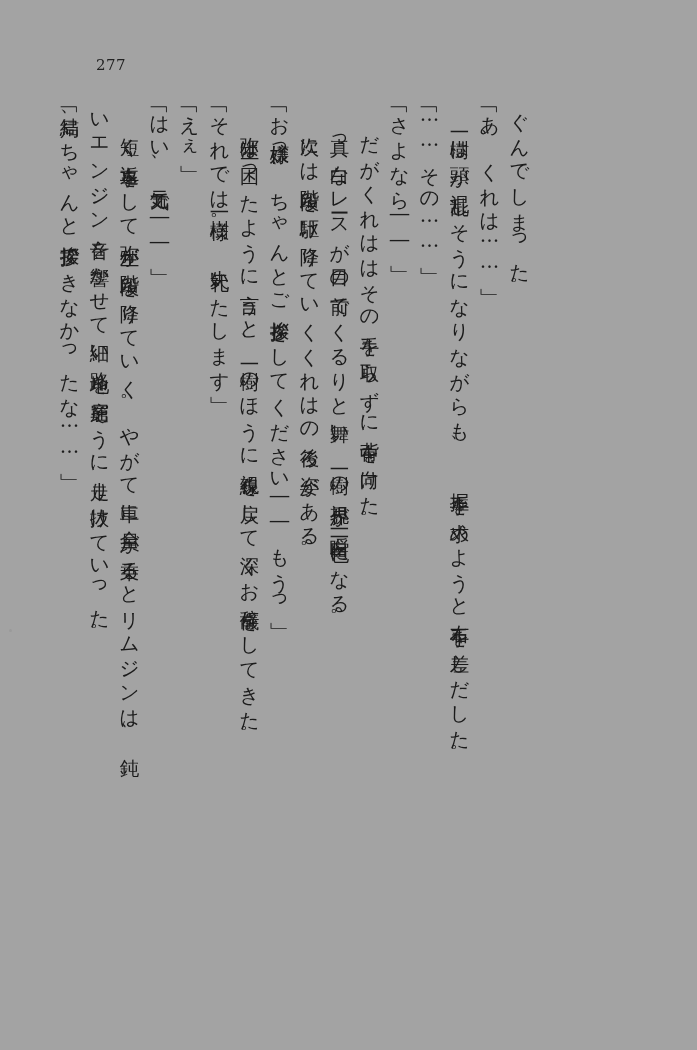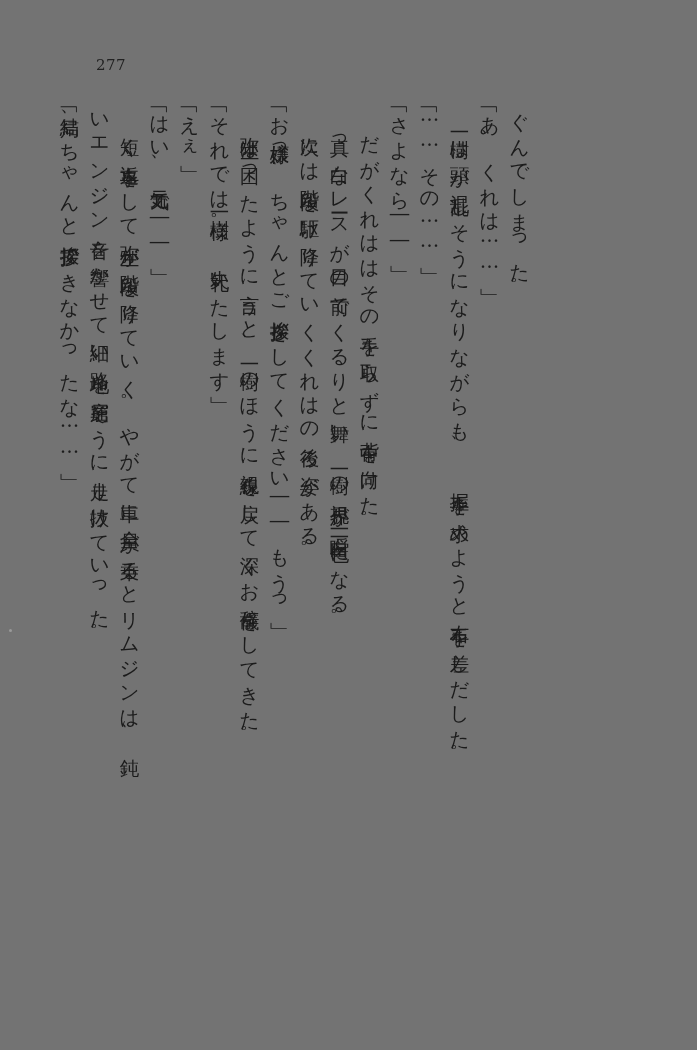--- a/index.html
+++ b/index.html
@@ -12,21 +12,21 @@
     height: 1050px;
     position: relative;
     overflow: hidden;
     font-family: "DejaVu Serif", "Liberation Serif", serif;
     color: #1a1a1a;
   }
 
   .page {
     position: absolute;
     inset: 0;
-    background: #737373;
+    background: #a3a3a3;
   }
 
   
   .page-number {
     position: absolute;
     top: 56px;
     left: 96px;
     font-size: 15px;
     letter-spacing: 0.5px;
     color: #222222;

